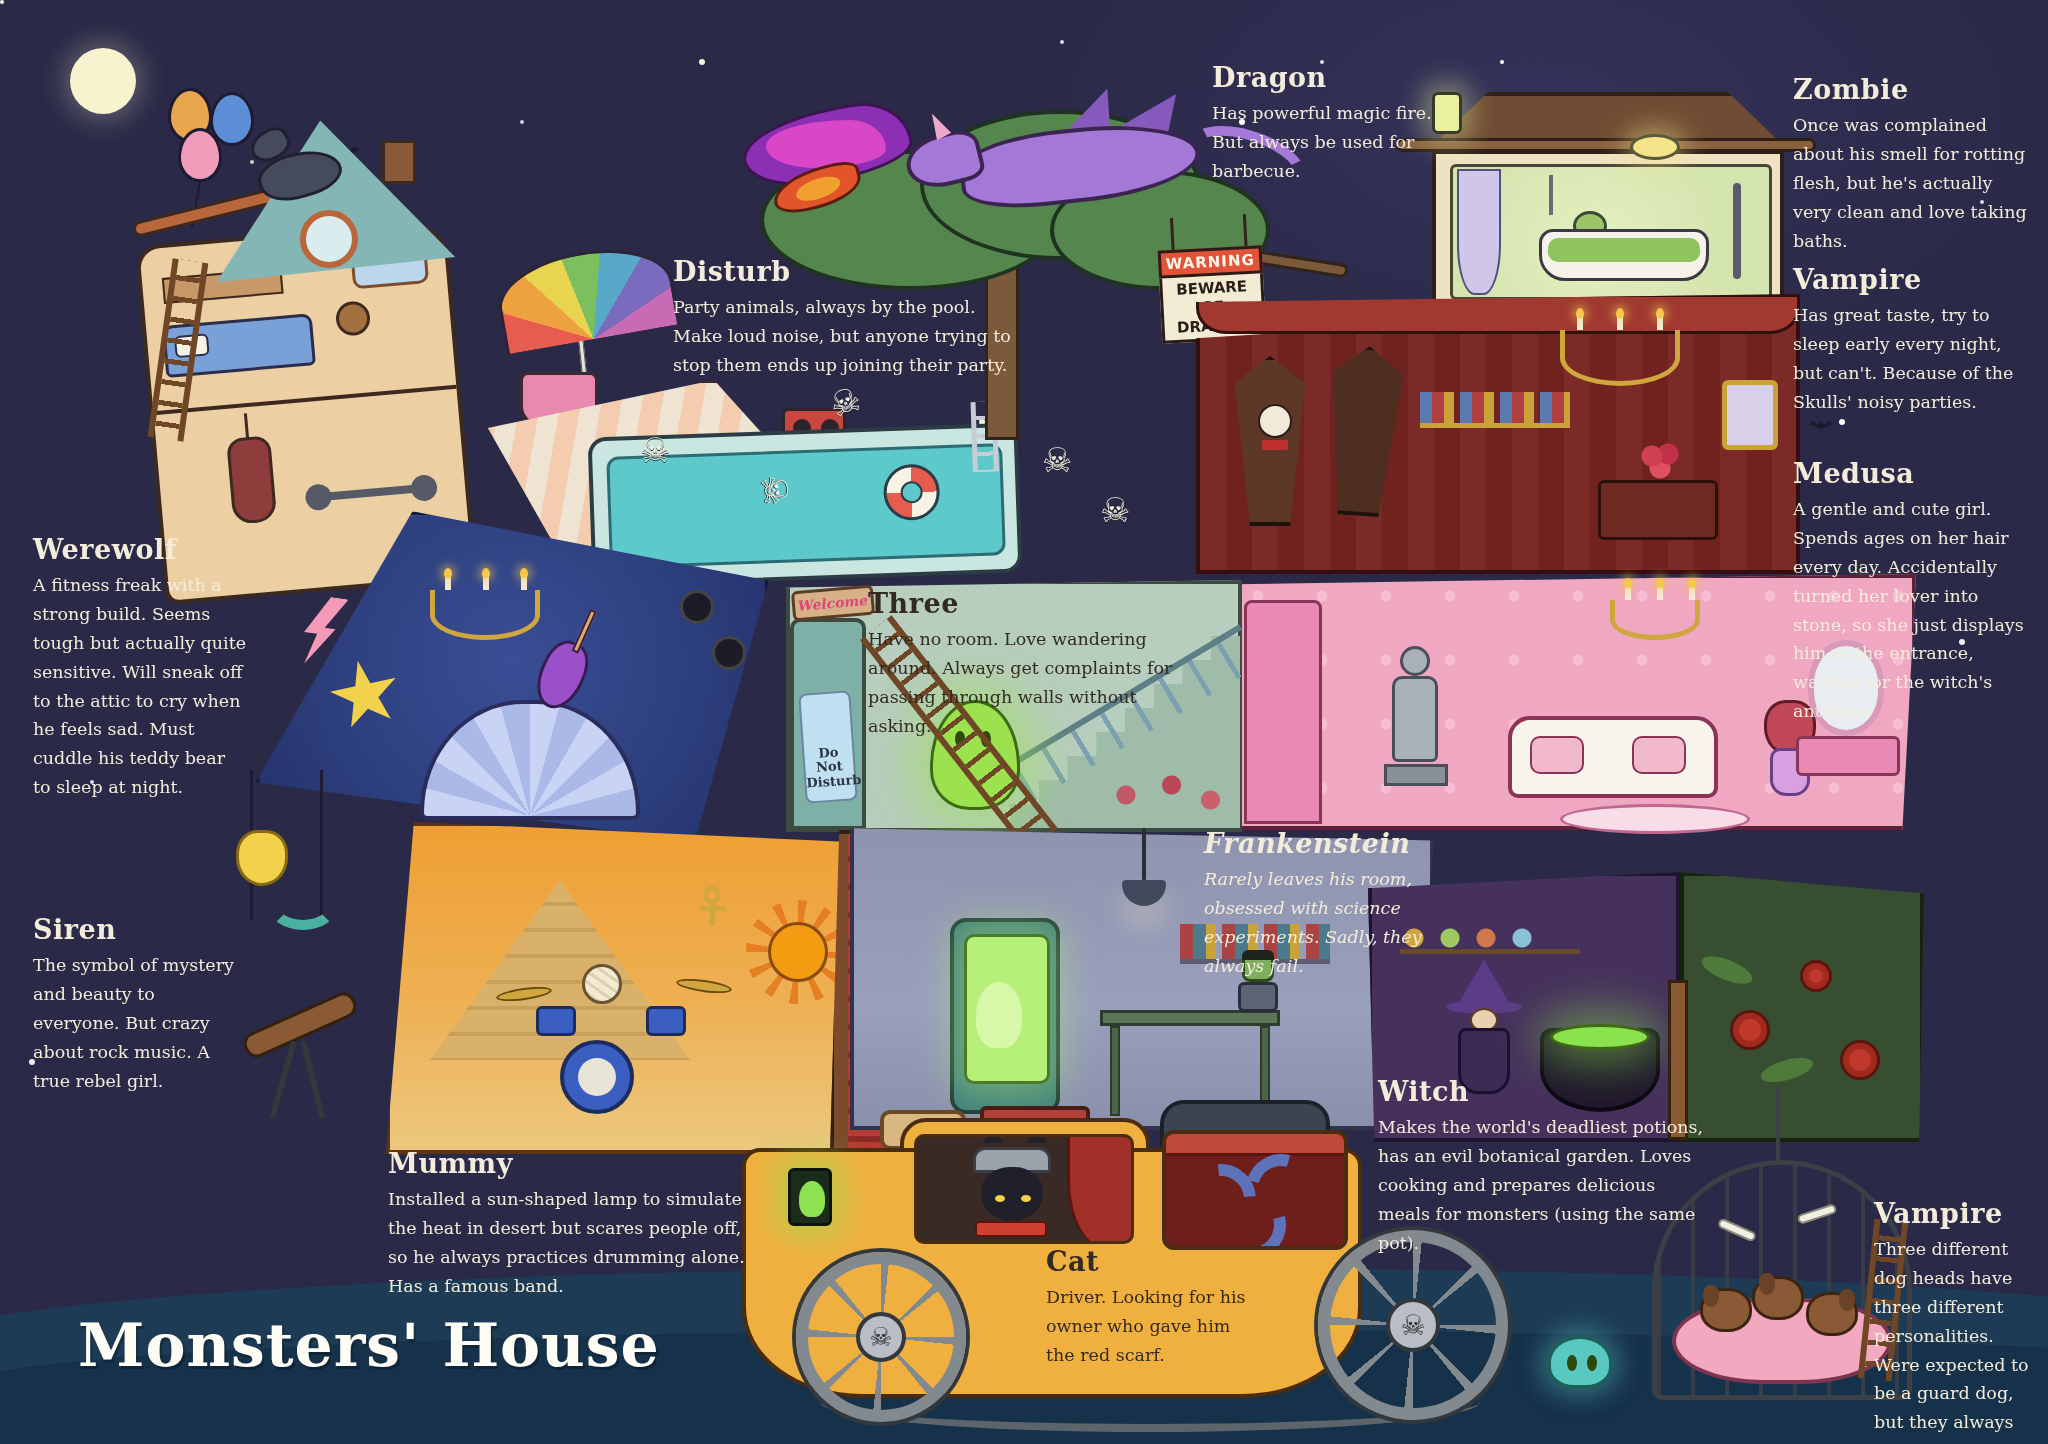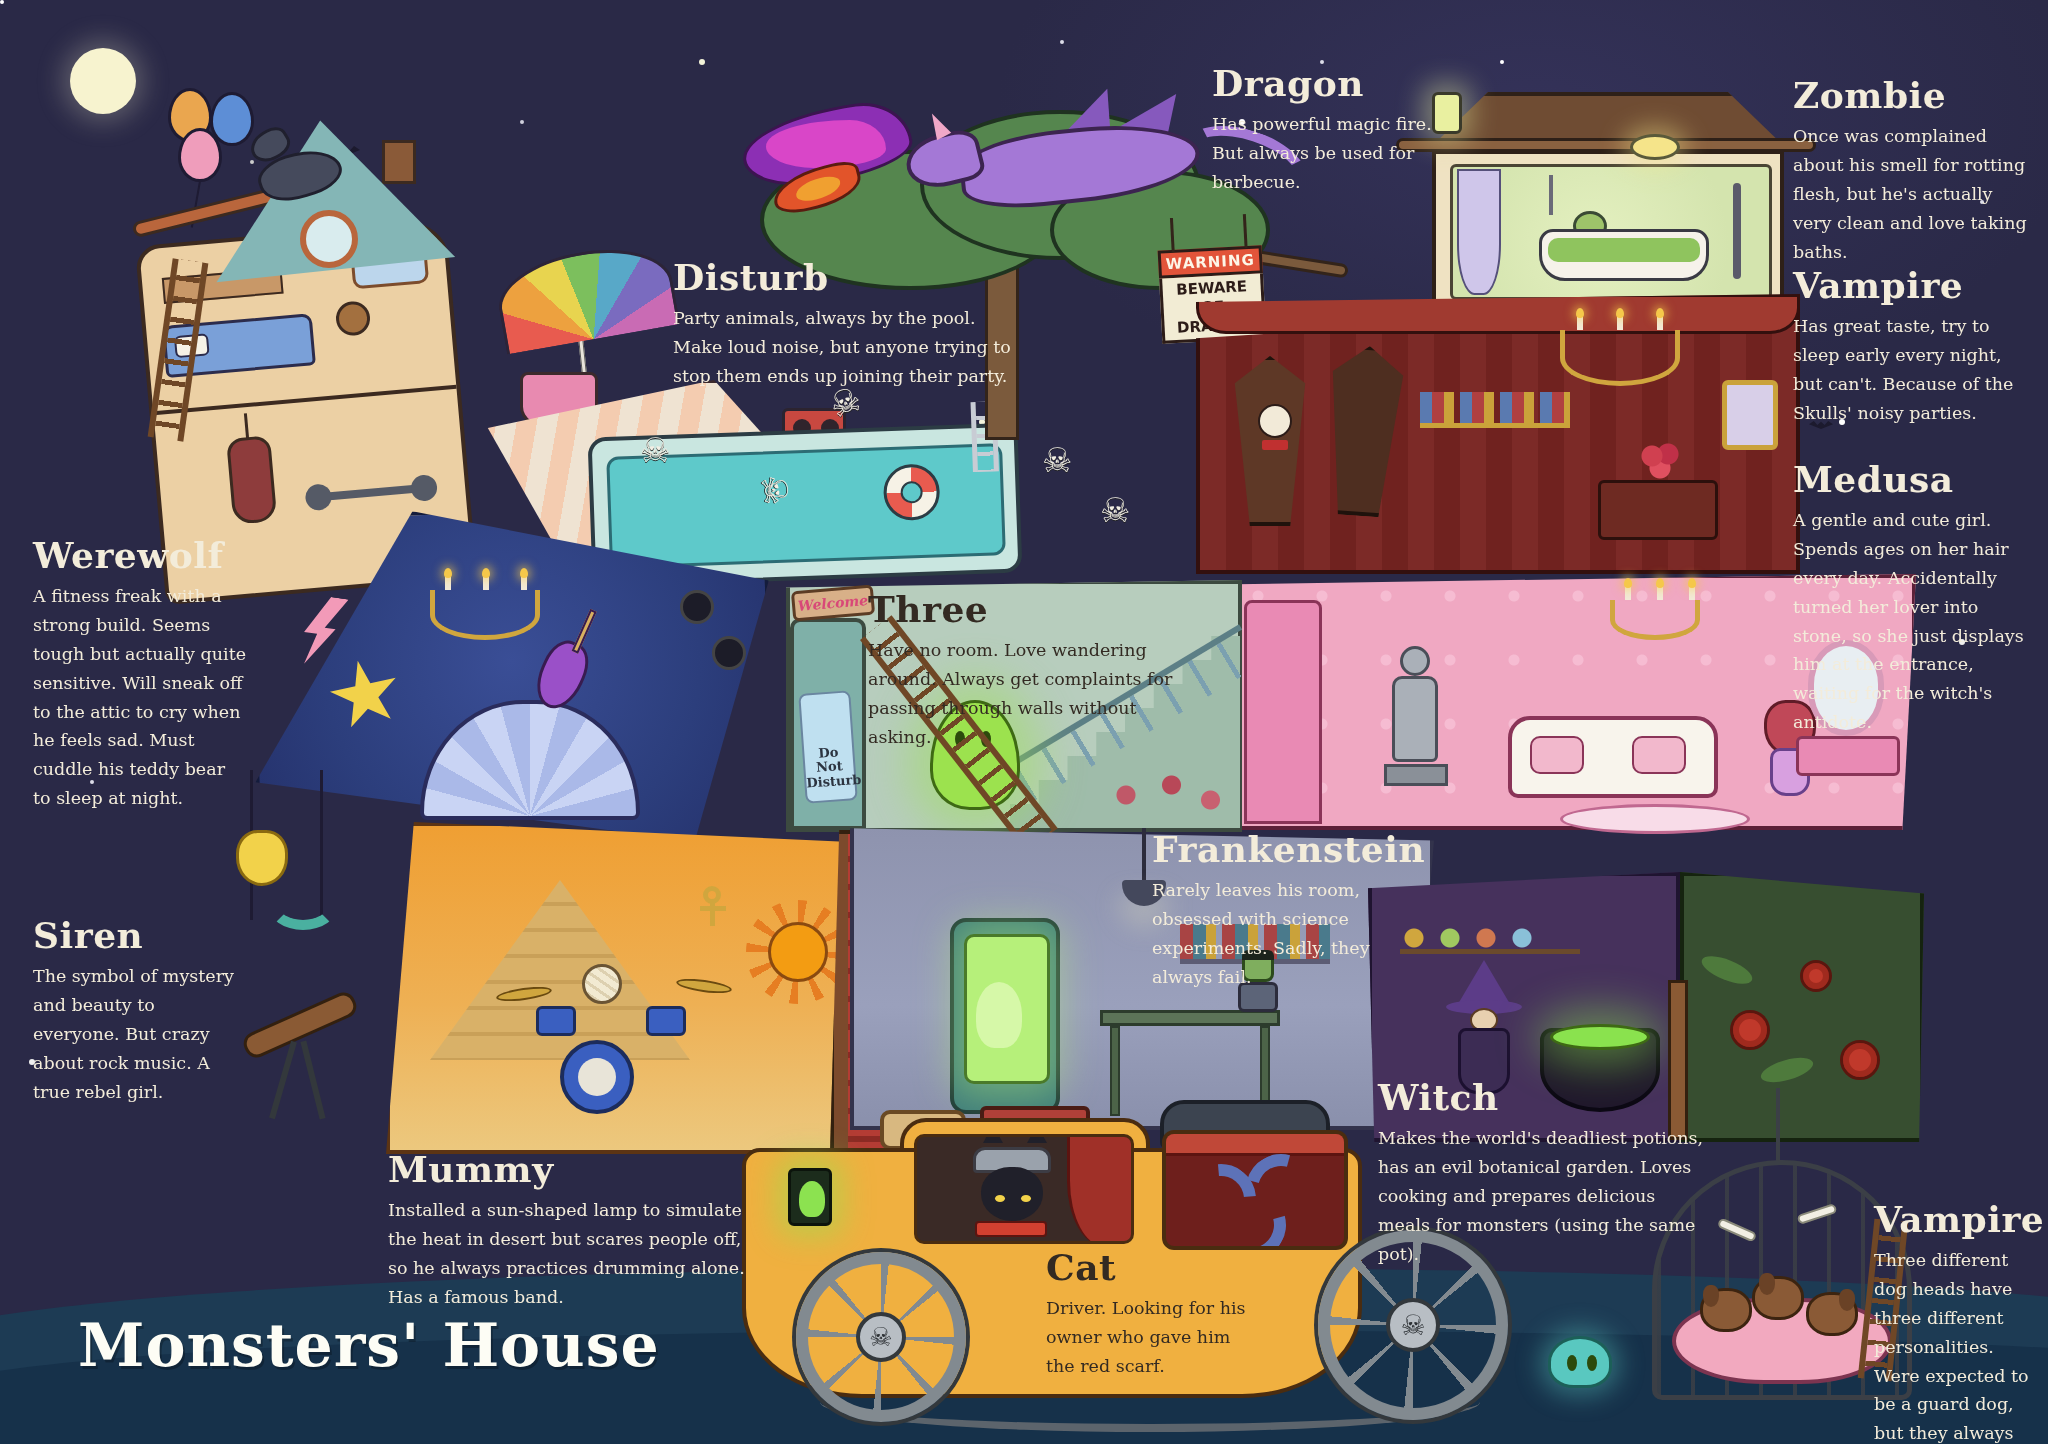--- a/index.html
+++ b/index.html
@@ -20,21 +20,21 @@
       1420px 540px 0 0 #dcdce8, 1960px 640px 0 1px #eee, 250px 160px 0 0 #ccc; }
   .moon{ left:70px; top:48px; width:66px; height:66px; border-radius:50%;
     background:#f7f3cf; box-shadow:0 0 26px 8px rgba(247,243,207,.25); }
   .balloon{ width:44px; height:54px; border-radius:50% 50% 50% 50%/55% 55% 45% 45%; border:3px solid #1e1b33; }
   .balloon.orange{ left:168px; top:88px; background:#eaa64f; }
   .balloon.blue{ left:210px; top:92px; background:#5d8ed6; }
   .balloon.pink{ left:178px; top:128px; background:#ef9dbb; }
   .string{ width:2px; height:60px; background:#1e1b33; }
   
   .label{ color:#f3ecda; }
-  .label h2{ font-size:36px; font-weight:bold; letter-spacing:.5px; margin-bottom:6px; }
+  .label h2{ font-size:27px; font-weight:bold; letter-spacing:.5px; margin-bottom:6px; }
   .label p{ font-size:17.5px; line-height:1.65; }
   .label.dark{ color:#332a22; }
   .title{ left:78px; top:1310px; font-size:60px; font-weight:bold; color:#fdfdf5; letter-spacing:1px;
     text-shadow:2px 3px 0 rgba(0,0,0,.25); }
   
   .ground{ left:-100px; top:1268px; width:2300px; height:300px; background:#1d3b54;
     border-radius:50% 45% 0 0/80px 60px 0 0; }
   .ground2{ left:-60px; top:1330px; width:2300px; height:200px; background:#16314a; border-radius:50% 50% 0 0/60px 40px 0 0; }
   
   .ww-house{ left:150px; top:232px; width:312px; height:360px; background:#ecd0a4; border:4px solid #3c2a20;
@@ -628,21 +628,21 @@
     <p>A fitness freak with a strong build. Seems tough but actually quite sensitive. Will sneak off to the attic to cry when he feels sad. Must cuddle his teddy bear to sleep at night.</p>
   </div>
   <div class="label abs" style="left:33px;top:914px;width:205px;">
     <h2>Siren</h2>
     <p>The symbol of mystery and beauty to everyone. But crazy about rock music. A true rebel girl.</p>
   </div>
   <div class="label dark abs" style="left:868px;top:588px;width:310px;">
     <h2>Three</h2>
     <p>Have no room. Love wandering around. Always get complaints for passing through walls without asking.</p>
   </div>
-  <div class="label abs" style="left:1152px;top:828px;width:250px;">
+  <div class="label abs" style="left:1204px;top:828px;width:250px;font-style:italic;">
     <h2>Frankenstein</h2>
     <p>Rarely leaves his room, obsessed with science experiments. Sadly, they always fail.</p>
   </div>
   <div class="label abs" style="left:388px;top:1148px;width:370px;">
     <h2>Mummy</h2>
     <p>Installed a sun-shaped lamp to simulate the heat in desert but scares people off, so he always practices drumming alone. Has a famous band.</p>
   </div>
   <div class="label abs" style="left:1378px;top:1076px;width:330px;">
     <h2>Witch</h2>
     <p>Makes the world's deadliest potions, has an evil botanical garden. Loves cooking and prepares delicious meals for monsters (using the same pot).</p>

